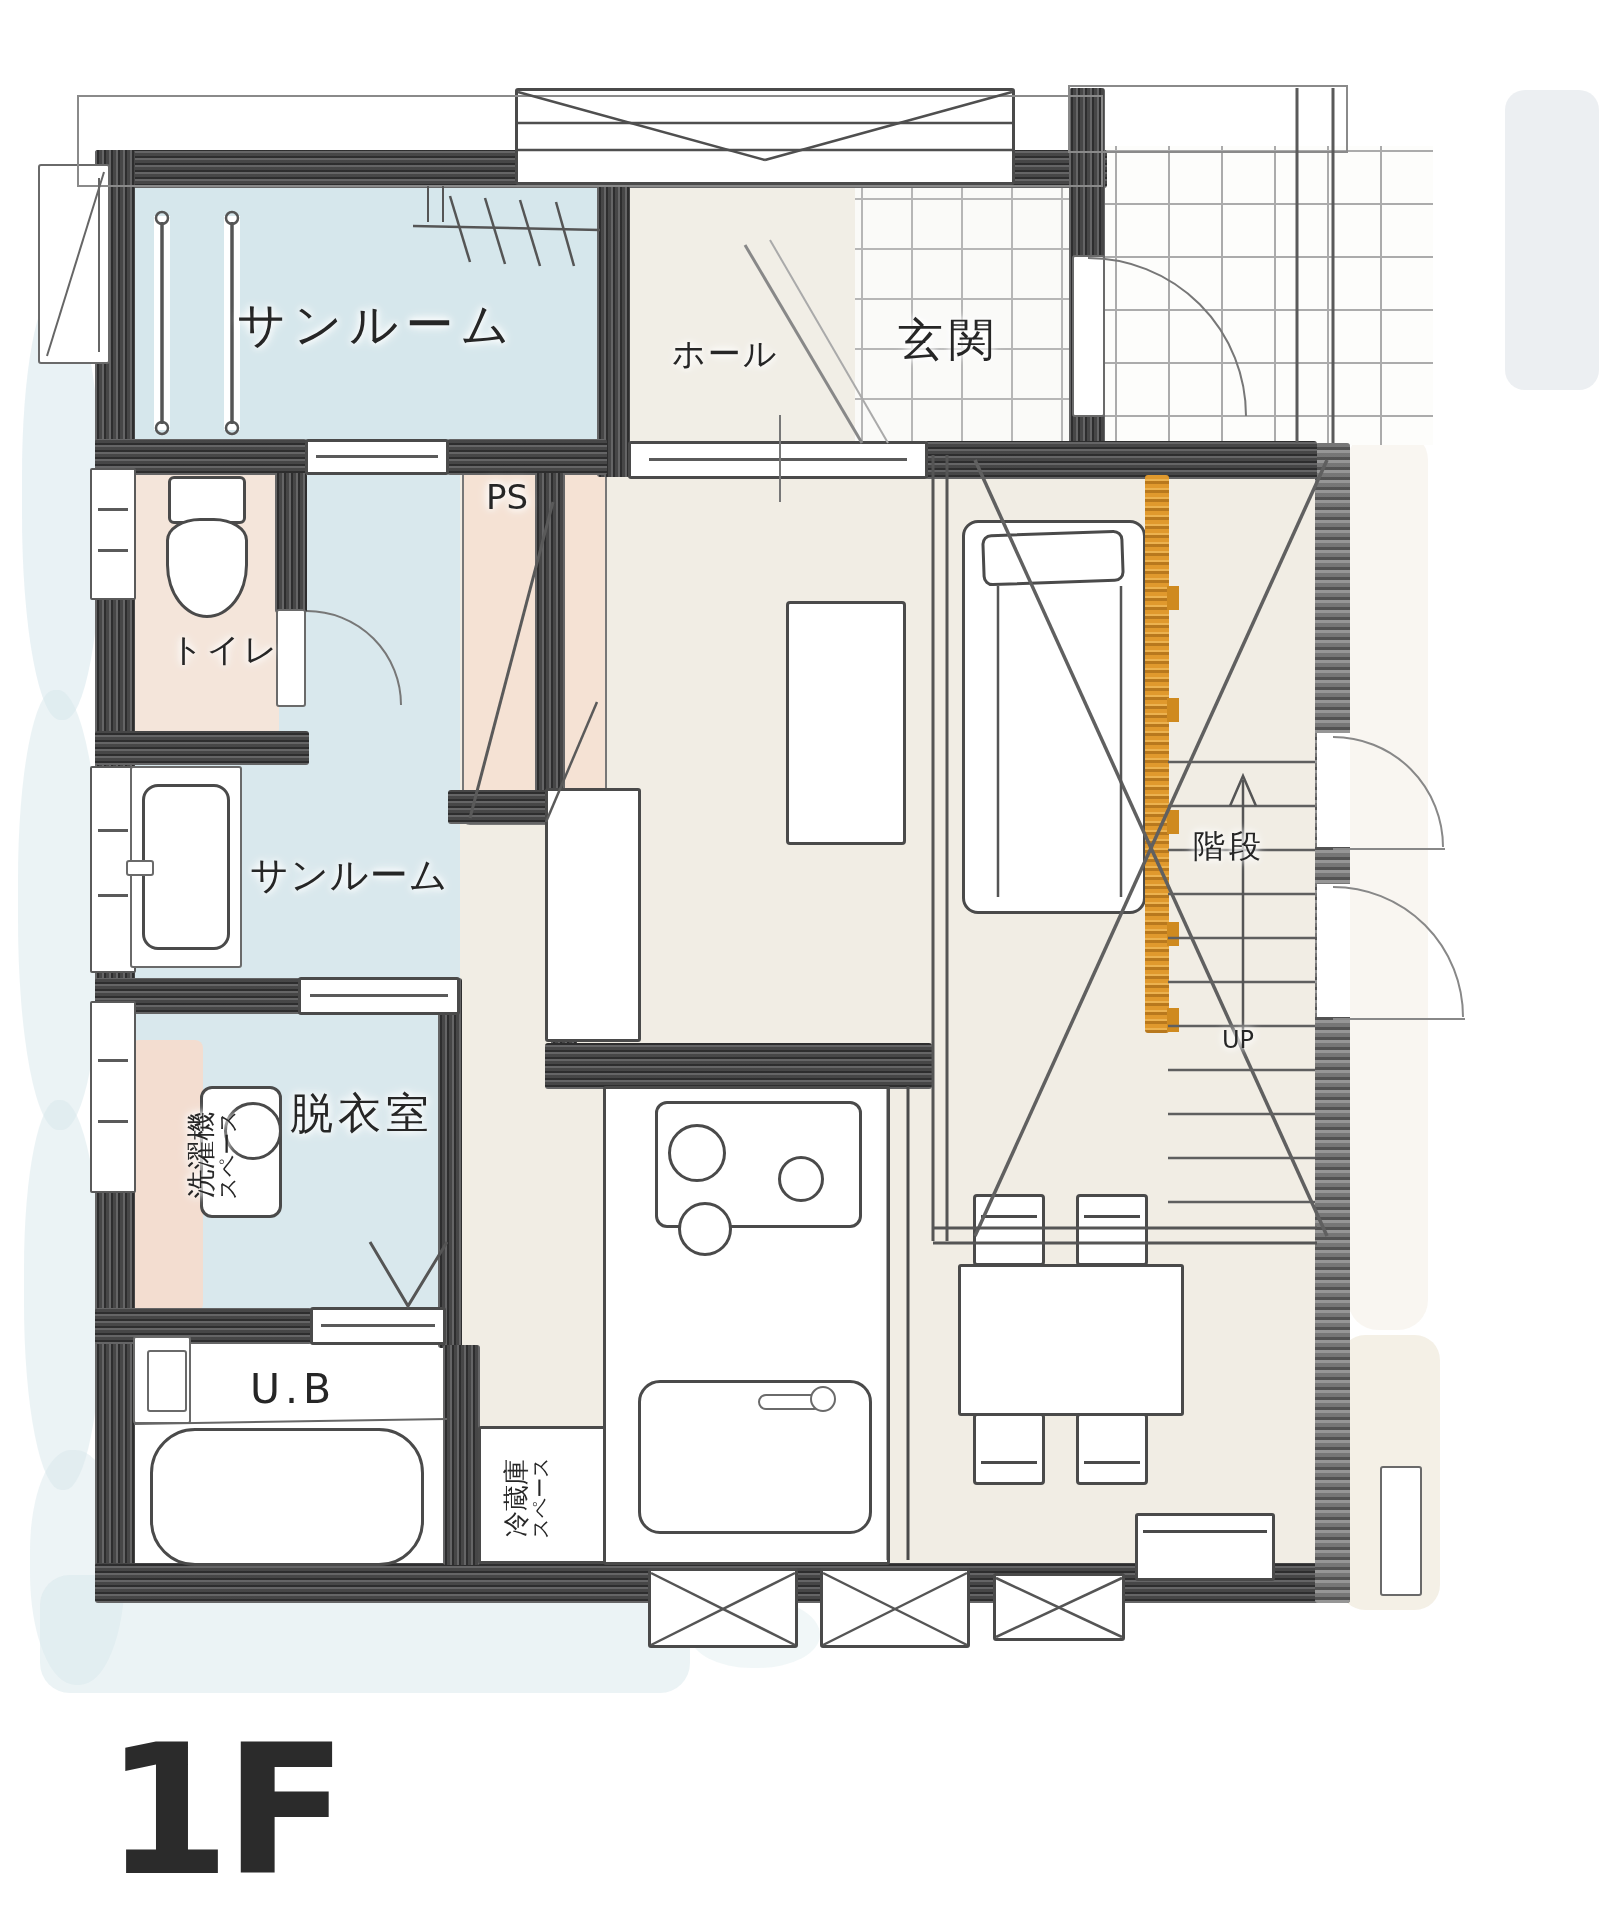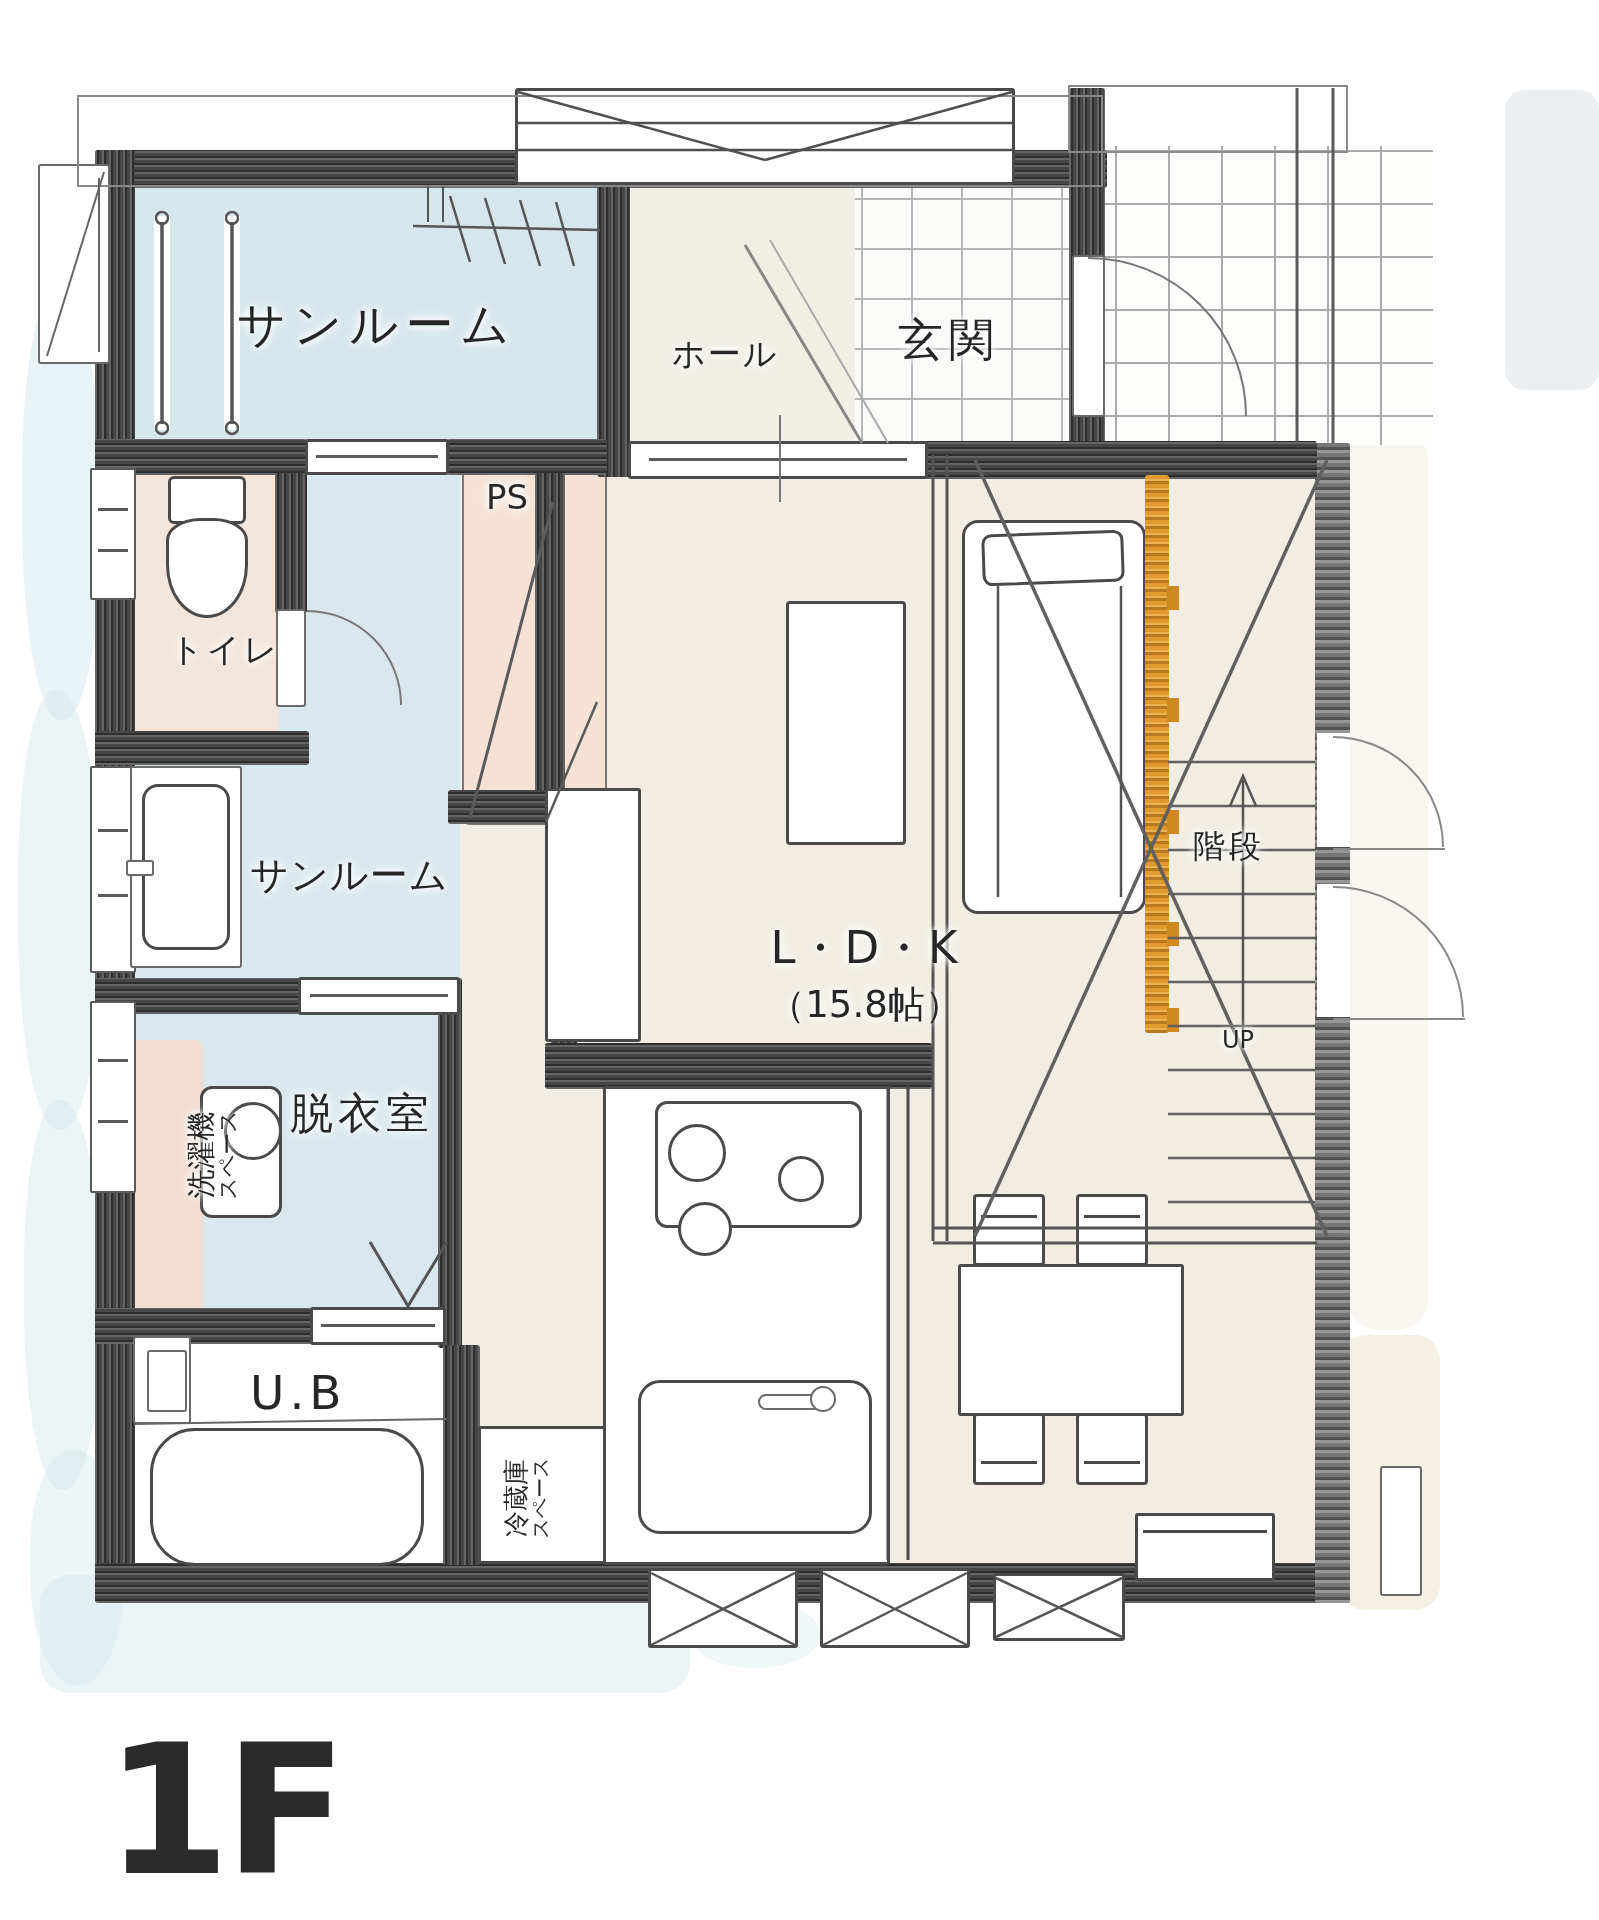--- a/index.html
+++ b/index.html
@@ -247,26 +247,22 @@
   <div class="lbl" style="left:672px;top:332px;font-size:33px;letter-spacing:2px;">ホール</div>
   <div class="lbl" style="left:898px;top:310px;font-size:45px;letter-spacing:6px;">玄関</div>
   <div class="lbl" style="left:486px;top:452px;font-size:34px;margin-top:25px;">PS</div>
   <div class="lbl" style="left:170px;top:628px;font-size:33px;letter-spacing:3px;">トイレ</div>
   <div class="lbl" style="left:250px;top:850px;font-size:38px;letter-spacing:1px;">サンルーム</div>
   <div class="lbl" style="left:290px;top:1085px;font-size:43px;letter-spacing:5px;">脱衣室</div>
   <div class="lbl" style="left:143px;top:1123px;width:150px;height:64px;transform:rotate(-90deg);text-align:center;line-height:1.05;">
     <span style="display:block;font-size:29px;">洗濯機</span>
     <span style="display:block;font-size:22px;">スペース</span>
   </div>
-  <div class="lbl" style="left:250px;top:1365px;font-size:47px;letter-spacing:5px;">U.B</div>
+  <div class="lbl" style="left:250px;top:1365px;font-size:41px;letter-spacing:5px;">U.B</div>
   <div class="lbl" style="left:463px;top:1468px;width:140px;height:60px;transform:rotate(-90deg);text-align:center;line-height:1.05;">
     <span style="display:block;font-size:26px;">冷蔵庫</span>
     <span style="display:block;font-size:20px;">スペース</span>
   </div>
-  <div class="lbl" style="left:745px;top:918px;width:240px;text-align:center;">
-    <span style="display:block;font-size:45px;letter-spacing:2px;">L・D・K</span>
-    <span style="display:block;font-size:37px;margin-top:2px;">（15.8帖）</span>
-  </div>
   <div class="lbl" style="left:1193px;top:825px;font-size:32px;letter-spacing:4px;">階段</div>
   <div class="lbl" style="left:1222px;top:1026px;font-size:24px;">UP</div>
   <div class="lbl" style="left:105px;top:1706px;font-size:180px;font-weight:bold;letter-spacing:-6px;color:#2b2b2b;text-shadow:none;">1F</div>
 
 </div>
 
 </body></html>

